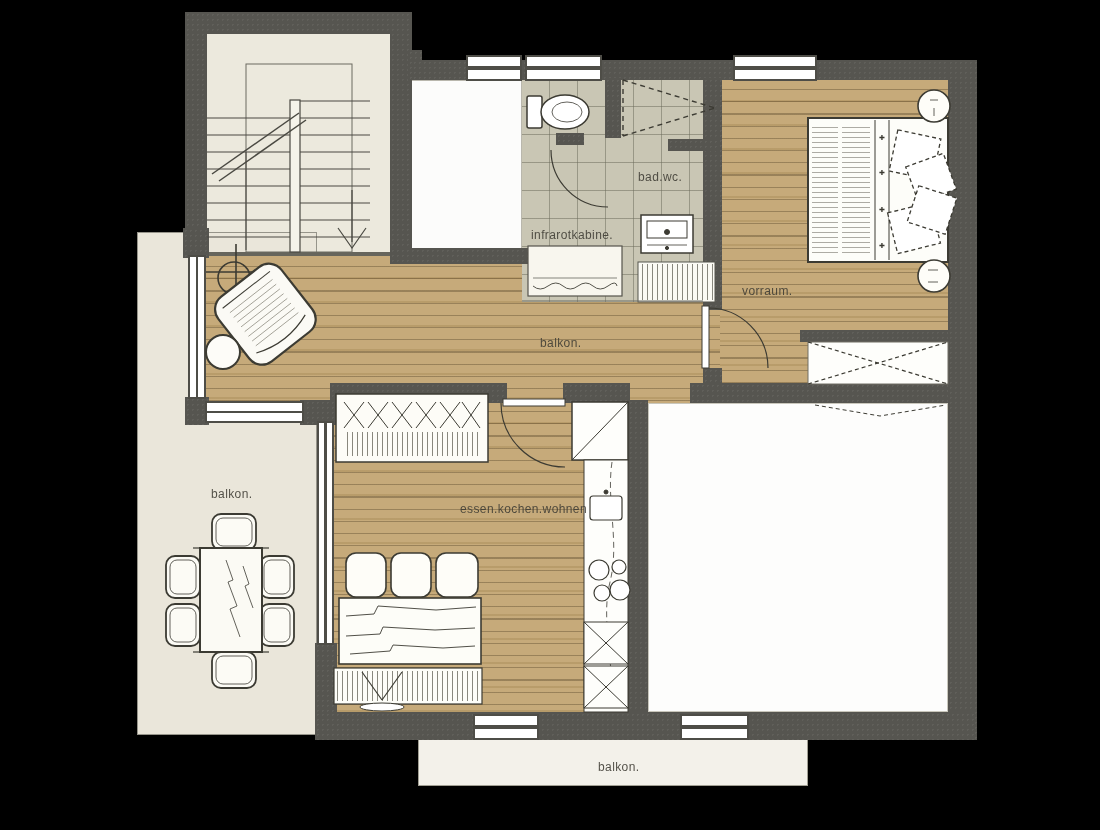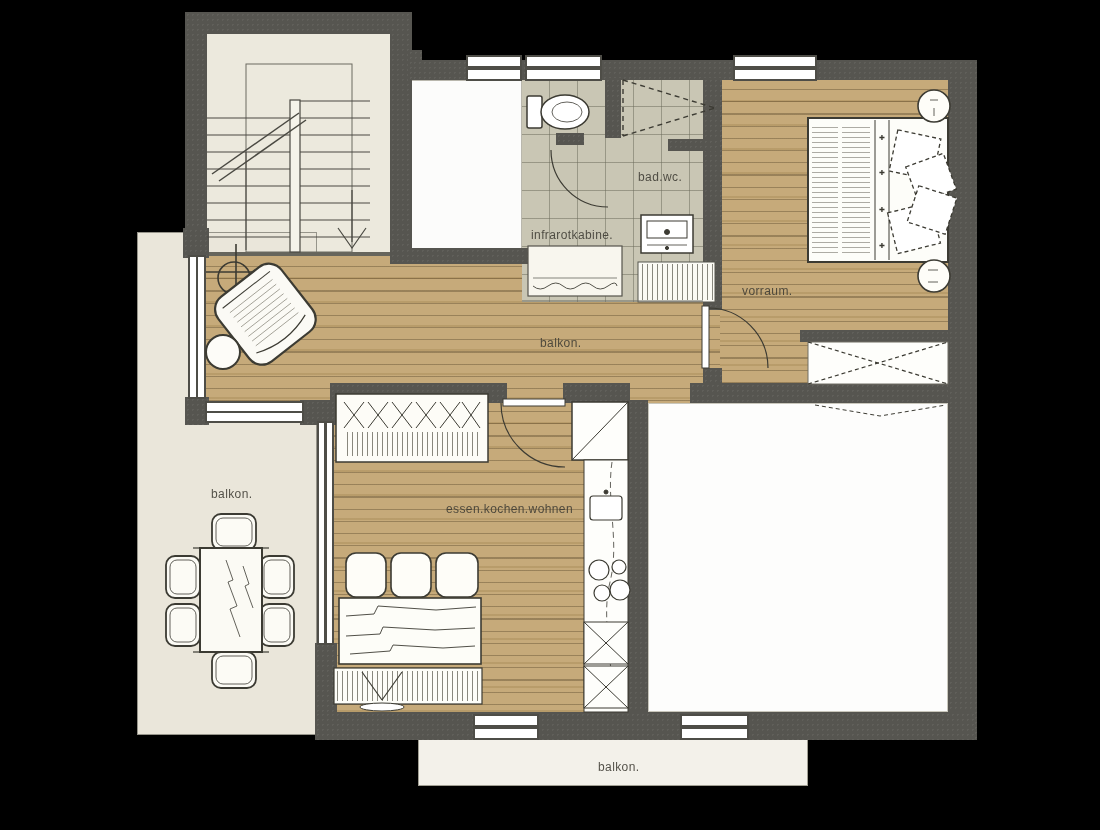--- a/index.html
+++ b/index.html
@@ -309,16 +309,16 @@
           <line x1="584" y1="708" x2="628" y2="666"></line>
       </g>
     </g>
   </svg>
 
   <div class="lbl" style="left:638px;top:170px">bad.wc.</div>
   <div class="lbl" style="left:531px;top:228px">infrarotkabine.</div>
   <div class="lbl" style="left:742px;top:284px">vorraum.</div>
   <div class="lbl" style="left:540px;top:336px">balkon.</div>
   <div class="lbl" style="left:211px;top:487px">balkon.</div>
-  <div class="lbl" style="left:446px;top:502px">essen.kochen.wohnen</div>
+  <div class="lbl" style="left:460px;top:502px">essen.kochen.wohnen</div>
   <div class="lbl" style="left:598px;top:760px">balkon.</div>
 
 </div>
 
 </body></html>

